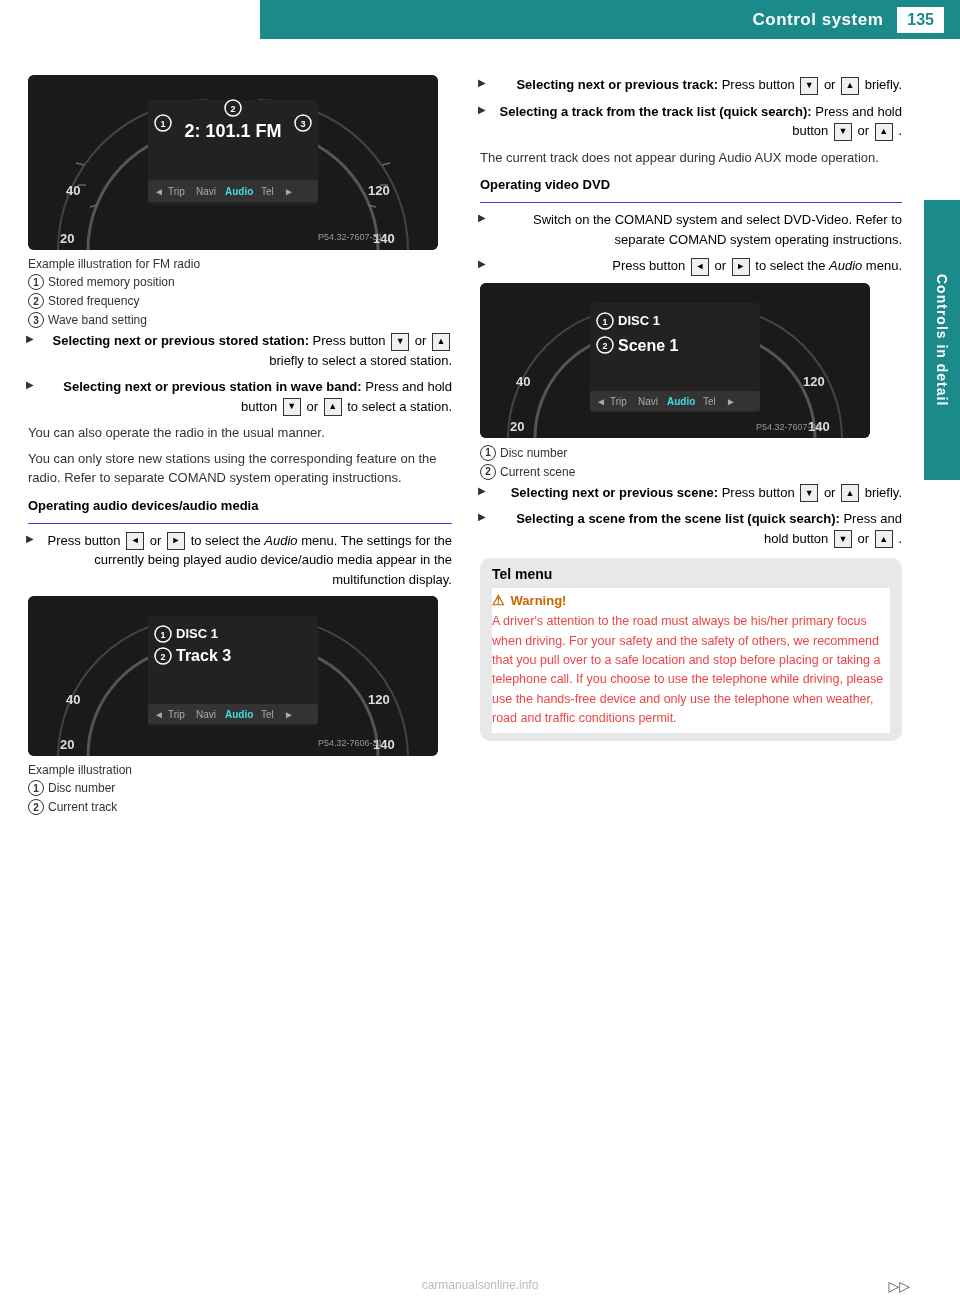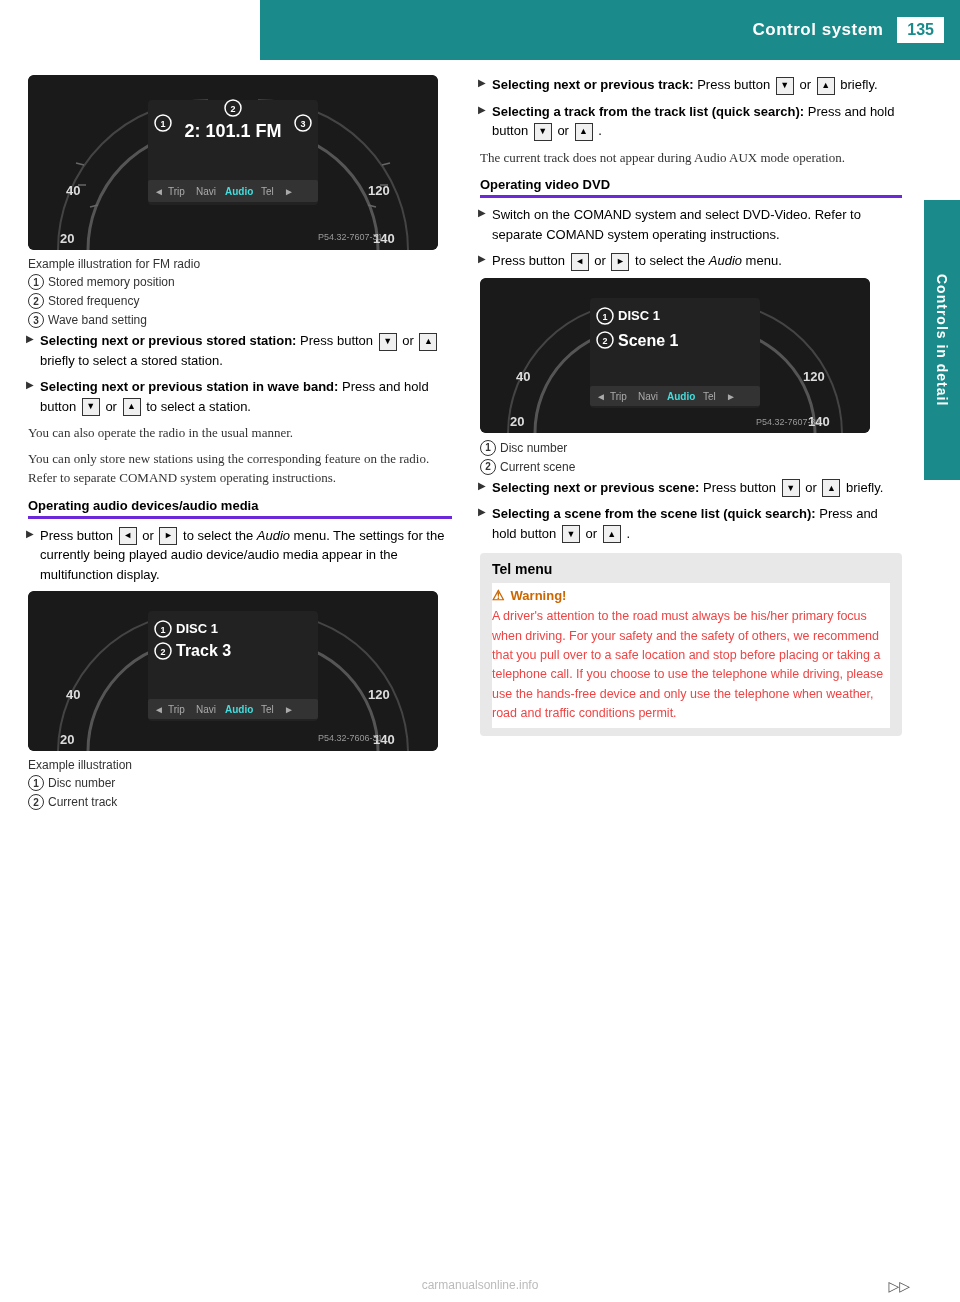--- a/index.html
+++ b/index.html
@@ -11,21 +11,21 @@
       min-height: 1302px;
       position: relative;
       overflow-x: hidden;
     }
 
     
     .header-bar {
       position: absolute;
       top: 0; right: 0;
       width: 700px;
-      height: 60px;
+      height: 39px;
       background: #1a8a8a;
       display: flex;
       align-items: center;
       justify-content: flex-end;
       padding-right: 16px;
     }
     .header-title {
       color: #fff;
       font-size: 17px;
       font-weight: bold;
@@ -117,31 +117,32 @@
       font-size: 12px;
       color: #333;
       margin-bottom: 3px;
       display: flex;
       align-items: center;
     }
 
     .section-title {
       font-size: 13px;
       font-weight: bold;
-      border-bottom: 3px solid #6d28d9;
-      padding-bottom: 3px;
+      border-bottom: 1px solid #6d28d9;
+      padding-bottom: 10px;
       margin: 10px 0 7px 0;
     }
 
     .bullet-item {
       margin-bottom: 7px;
       padding-left: 12px;
       position: relative;
       line-height: 1.5;
       font-size: 13px;
+      text-align: right;
     }
     .bullet-item::before {
       content: '▶';
       position: absolute;
       left: -2px;
       top: 0;
       font-size: 10px;
       color: #333;
     }
 
@@ -161,21 +162,20 @@
       margin: 0 2px;
       vertical-align: middle;
       background: #f0f0f0;
     }
 
     .para-text {
       font-size: 13px;
       line-height: 1.5;
       margin-bottom: 6px;
       color: #333;
-      font-family: Liberation Serif, serif;
     }
 
     
     .disc-img-container {
       width: 410px;
       height: 160px;
       background: #1a1a1a;
       border-radius: 6px;
       margin-bottom: 7px;
       position: relative;
@@ -195,21 +195,21 @@
       position: relative;
       overflow: hidden;
       display: flex;
       align-items: center;
       justify-content: center;
     }
 
     
     .tel-menu-box {
       background: #e8e8e8;
-      border-radius: 4px;
+      border-radius: 10px;
       padding: 8px 12px;
       margin-top: 10px;
     }
     .tel-menu-title {
       font-size: 14px;
       font-weight: bold;
       margin-bottom: 6px;
     }
 
     .warning-box {

